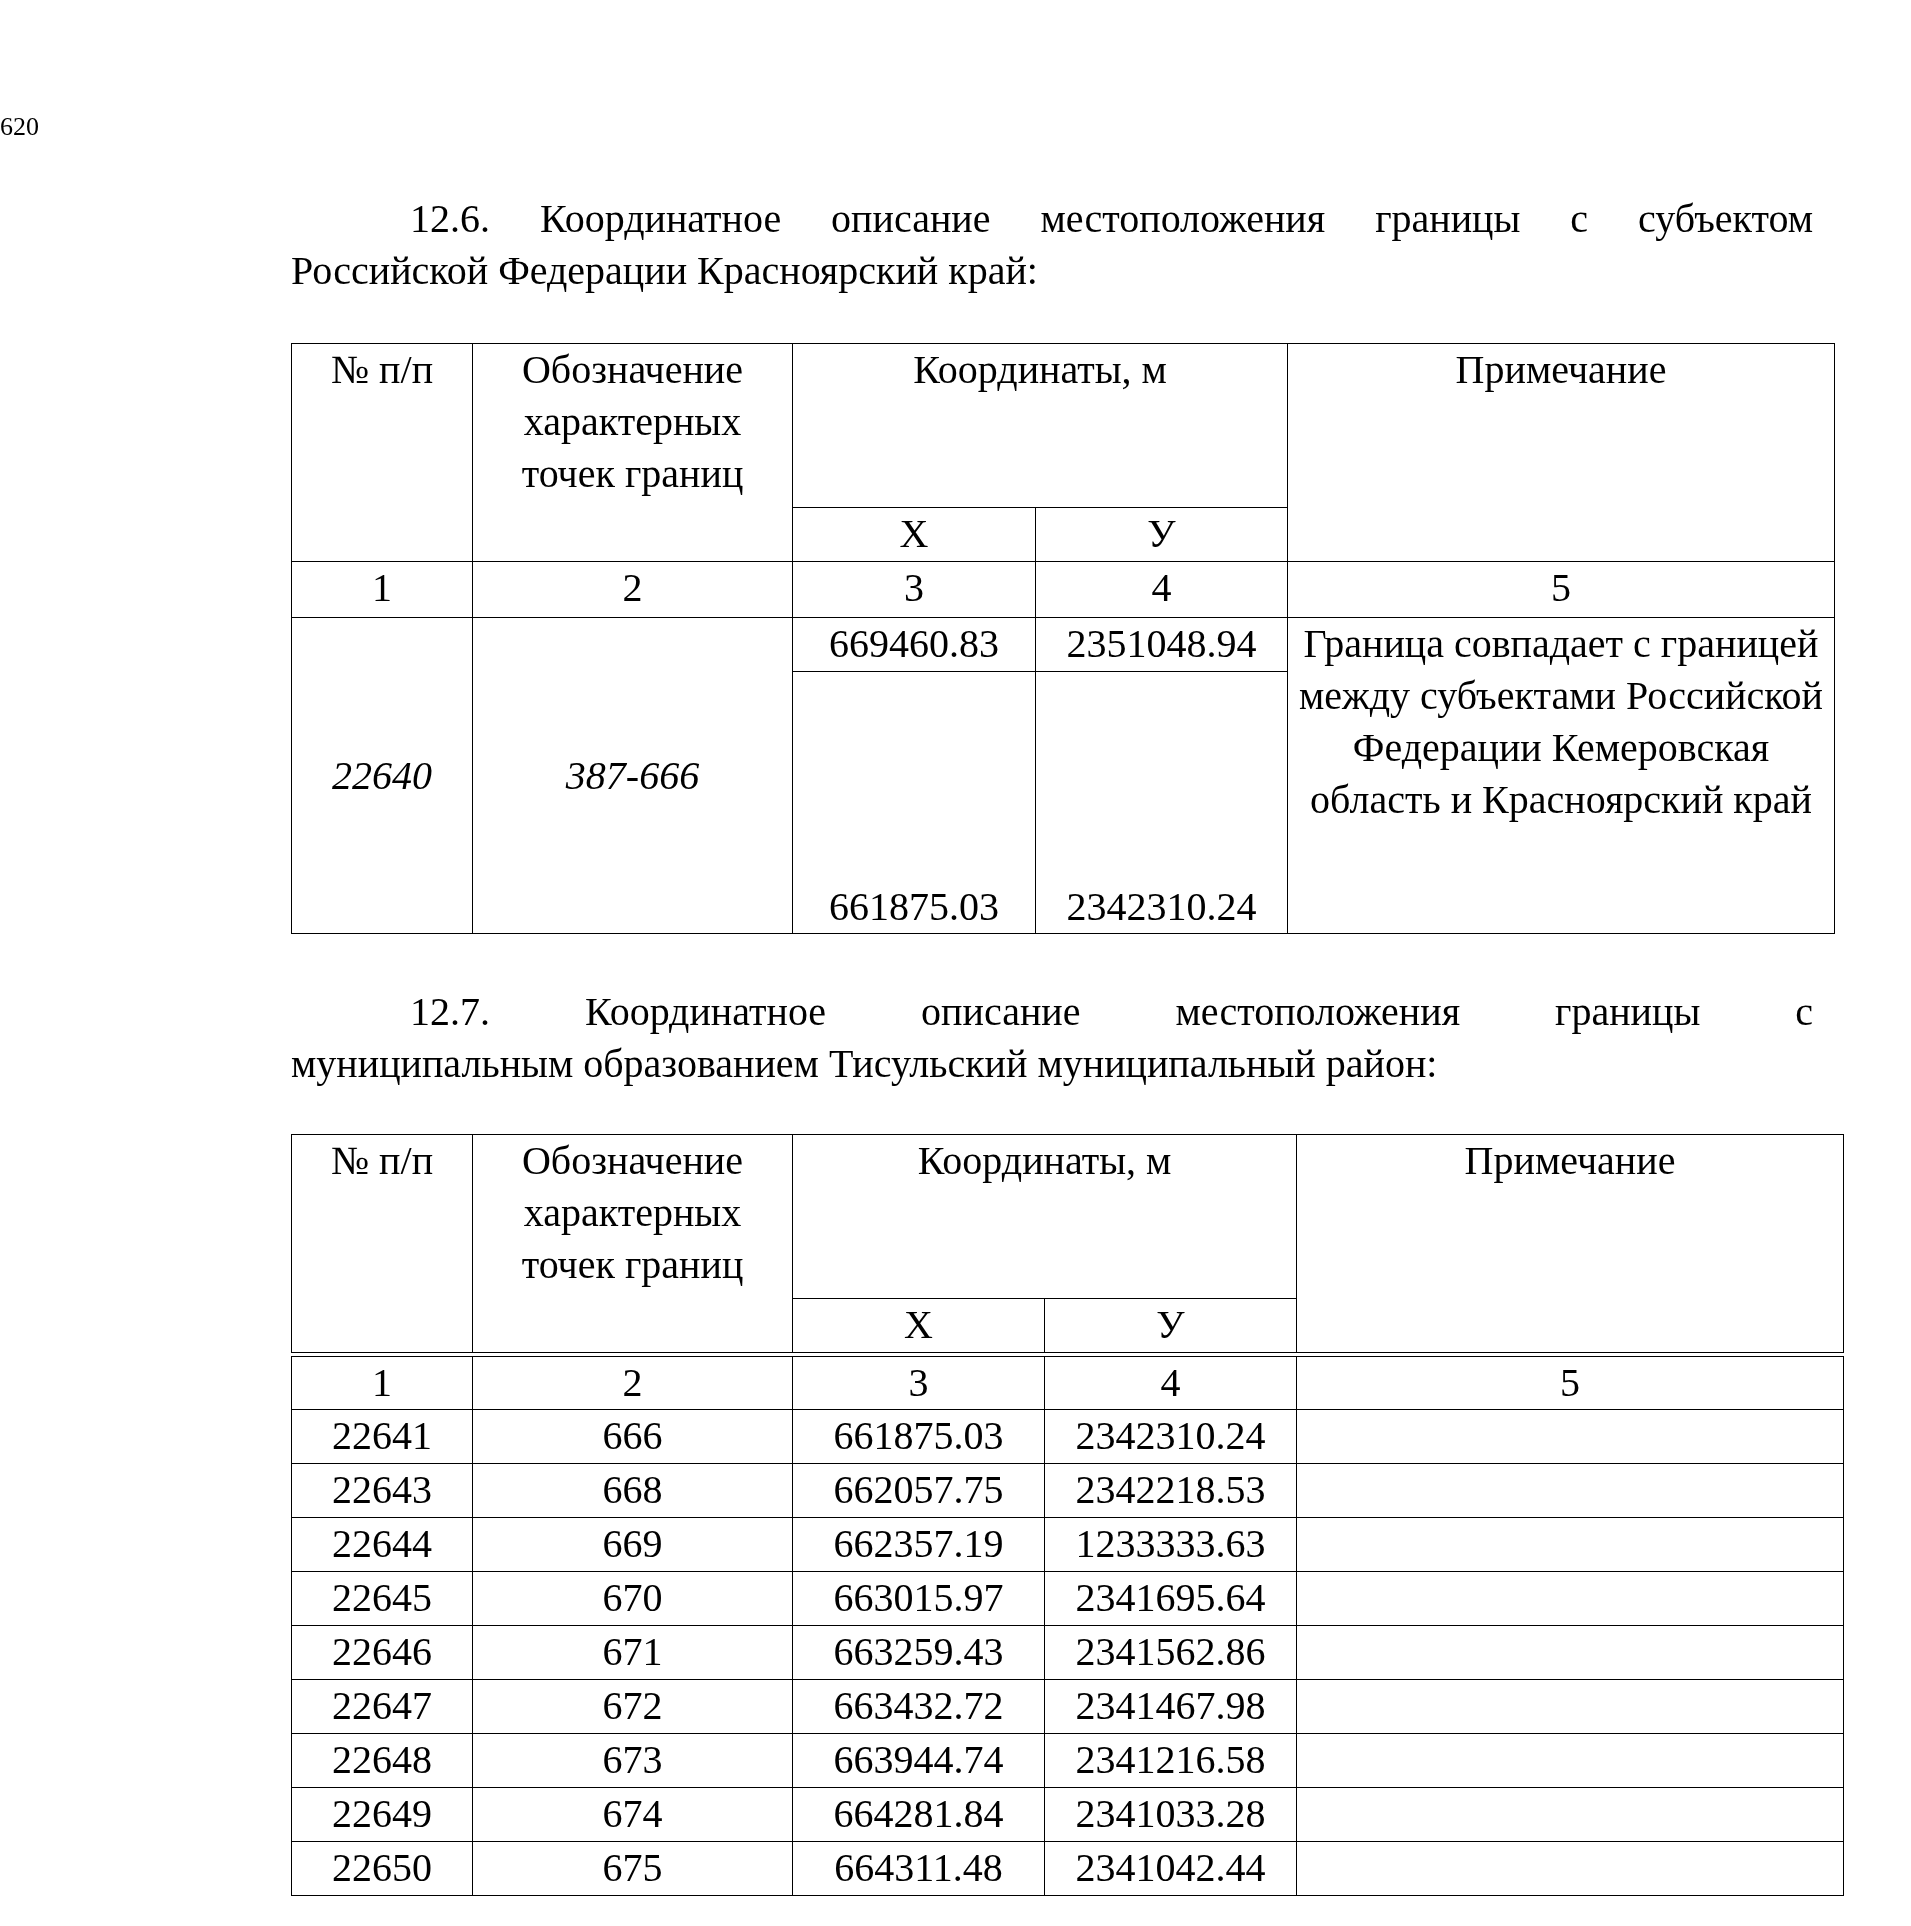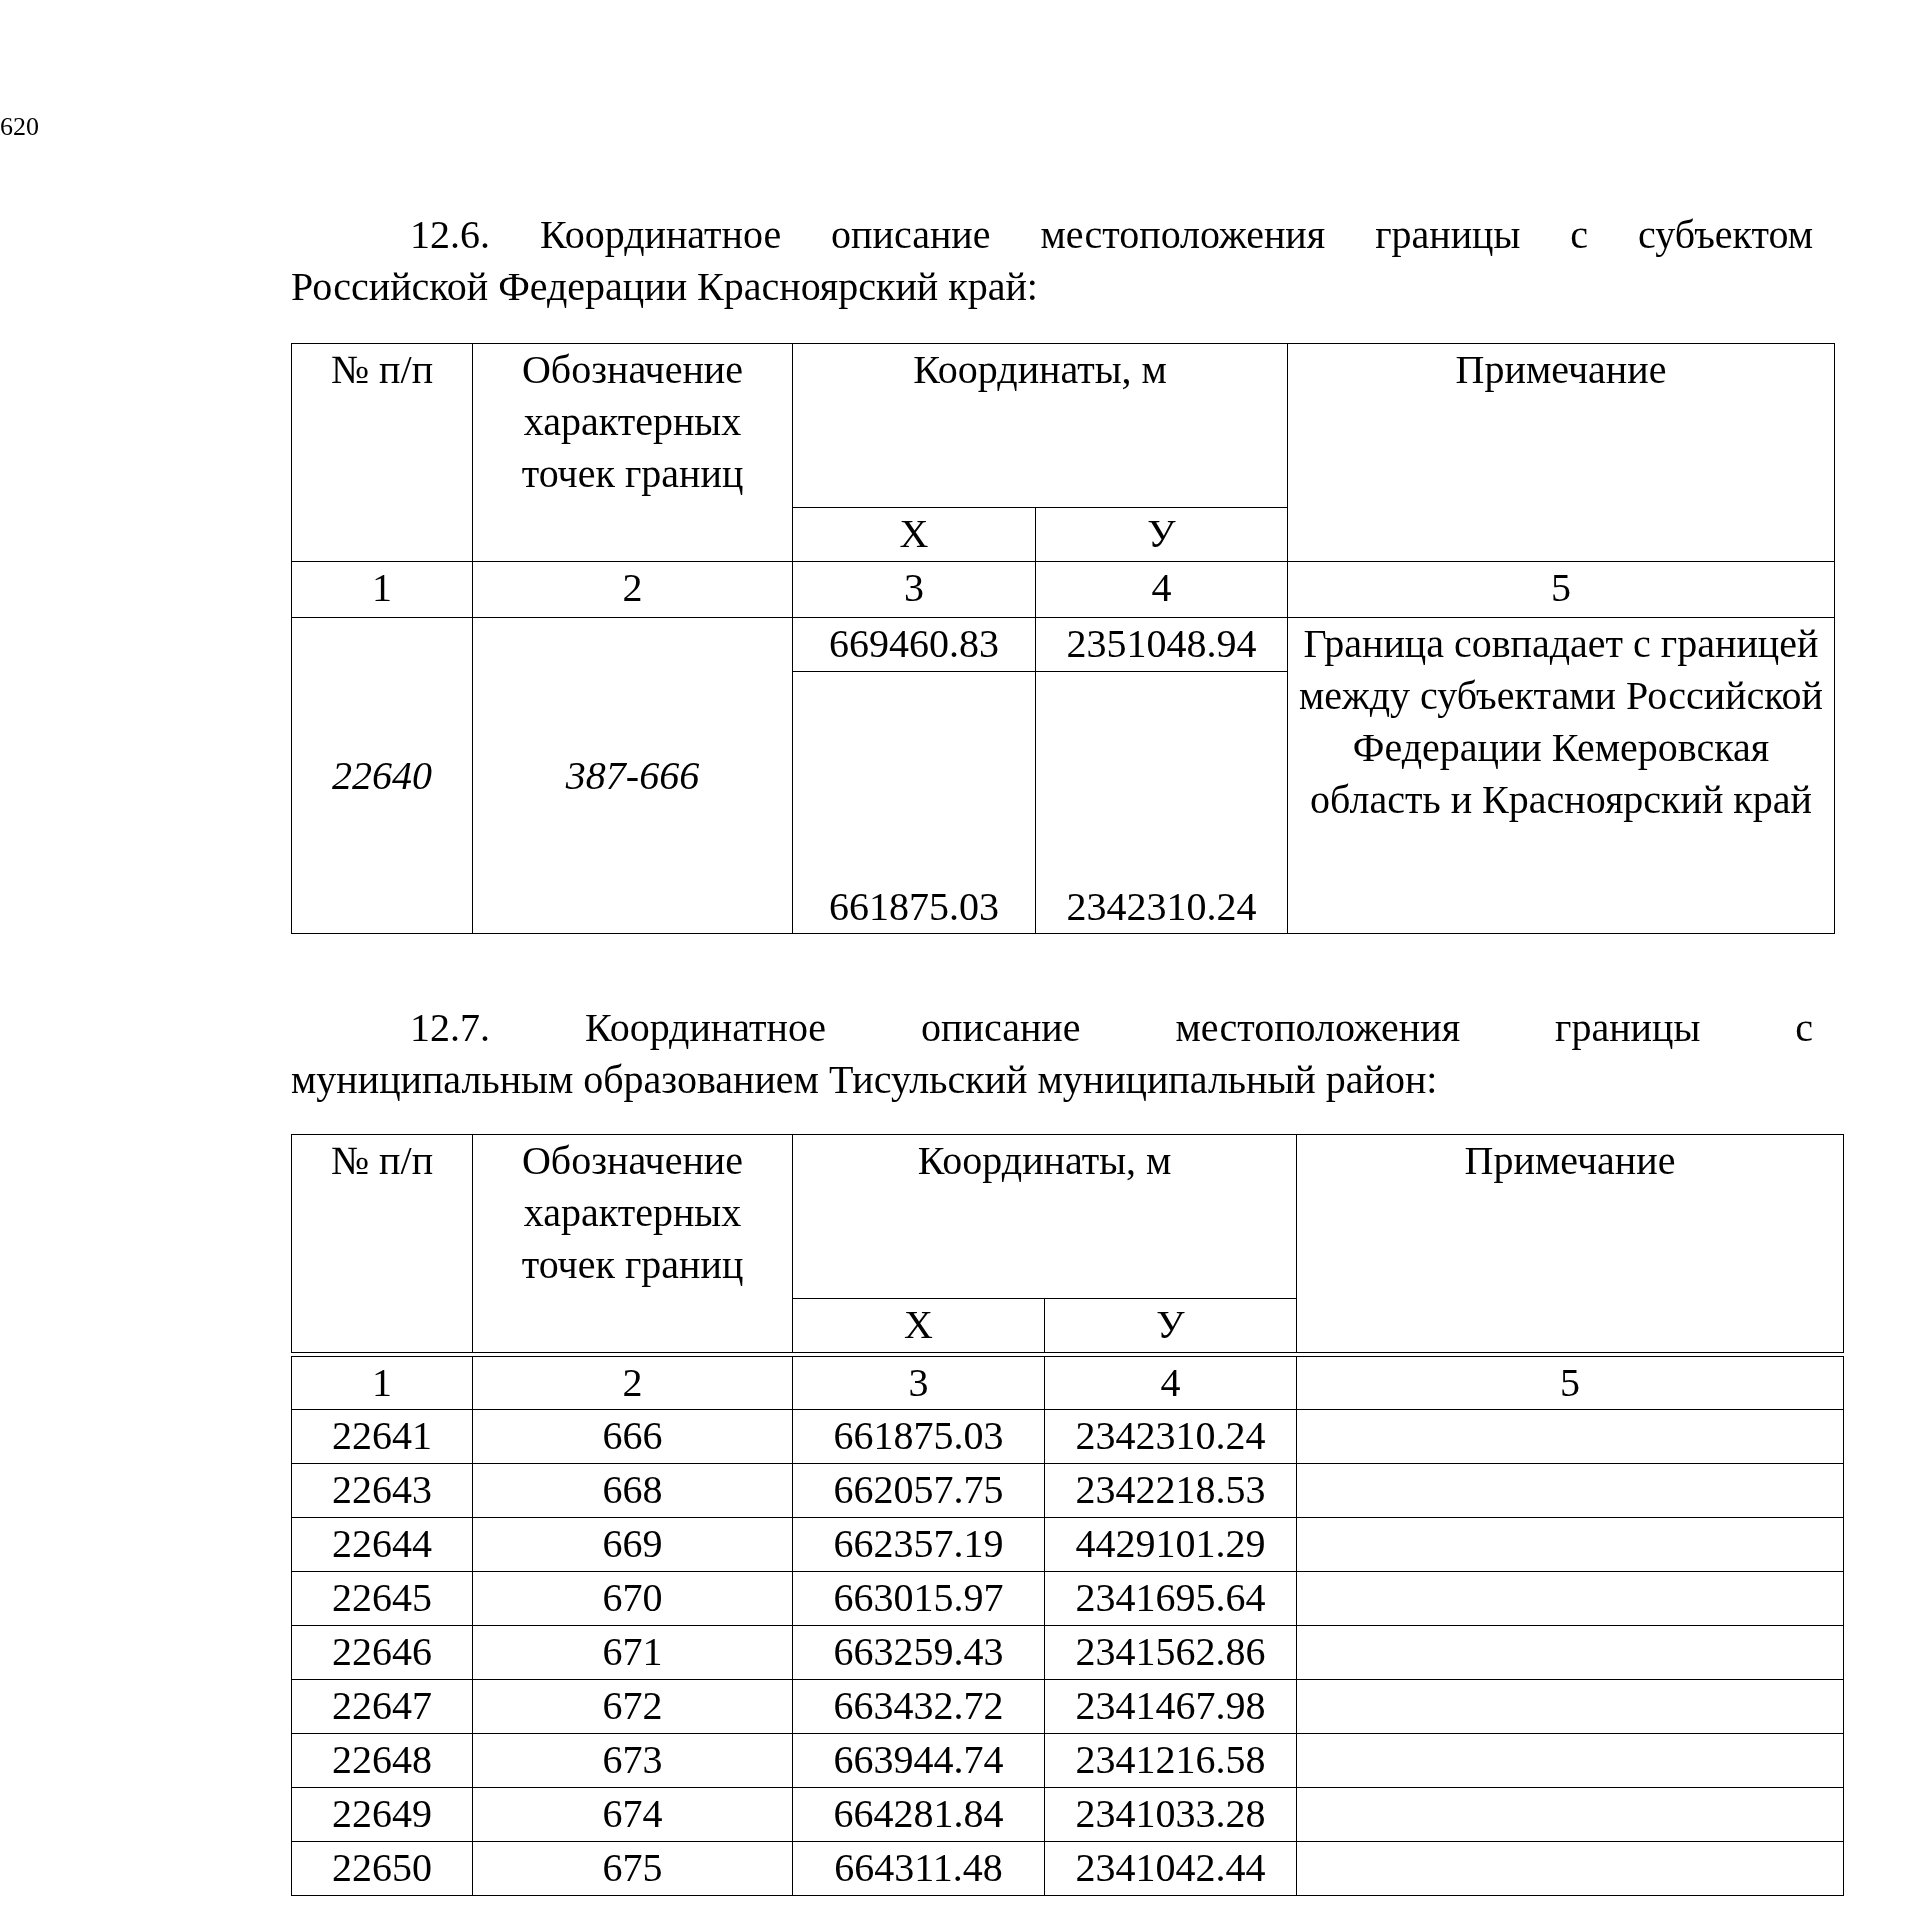--- a/index.html
+++ b/index.html
@@ -9,21 +9,21 @@
     color: #000;
   }
   .page-number {
     position: absolute; top: 112px; left: 0; width: 1911px; text-align: left;
     font-size: 26px;
   }
   .para {
     position: absolute; left: 291px; width: 1522px;
     font-size: 40px; line-height: 52px; text-align: justify;
   }
-  .para .first { text-indent: 119px; text-align-last: justify; display: block; margin-top: 16px; }
+  .para .first { text-indent: 119px; text-align-last: justify; display: block; }
   .para .rest { display: block; }
   table.coords {
     position: absolute; border-collapse: collapse; table-layout: fixed;
     font-size: 40px; line-height: 52px;
   }
   table.coords td {
     border: 1.9px solid #000; text-align: center; padding: 0 2.3px; vertical-align: top;
     overflow: hidden; white-space: nowrap;
   }
   table.coords td.wrap { white-space: normal; }
@@ -141,21 +141,21 @@
     <td>668</td>
     <td>662057.75</td>
     <td>2342218.53</td>
     <td></td>
   </tr>
 
   <tr style="height:54px">
     <td>22644</td>
     <td>669</td>
     <td>662357.19</td>
-    <td>4429101.29</td>
+    <td>1233333.63</td>
     <td></td>
   </tr>
 
   <tr style="height:54px">
     <td>22645</td>
     <td>670</td>
     <td>663015.97</td>
     <td>2341695.64</td>
     <td></td>
   </tr>

